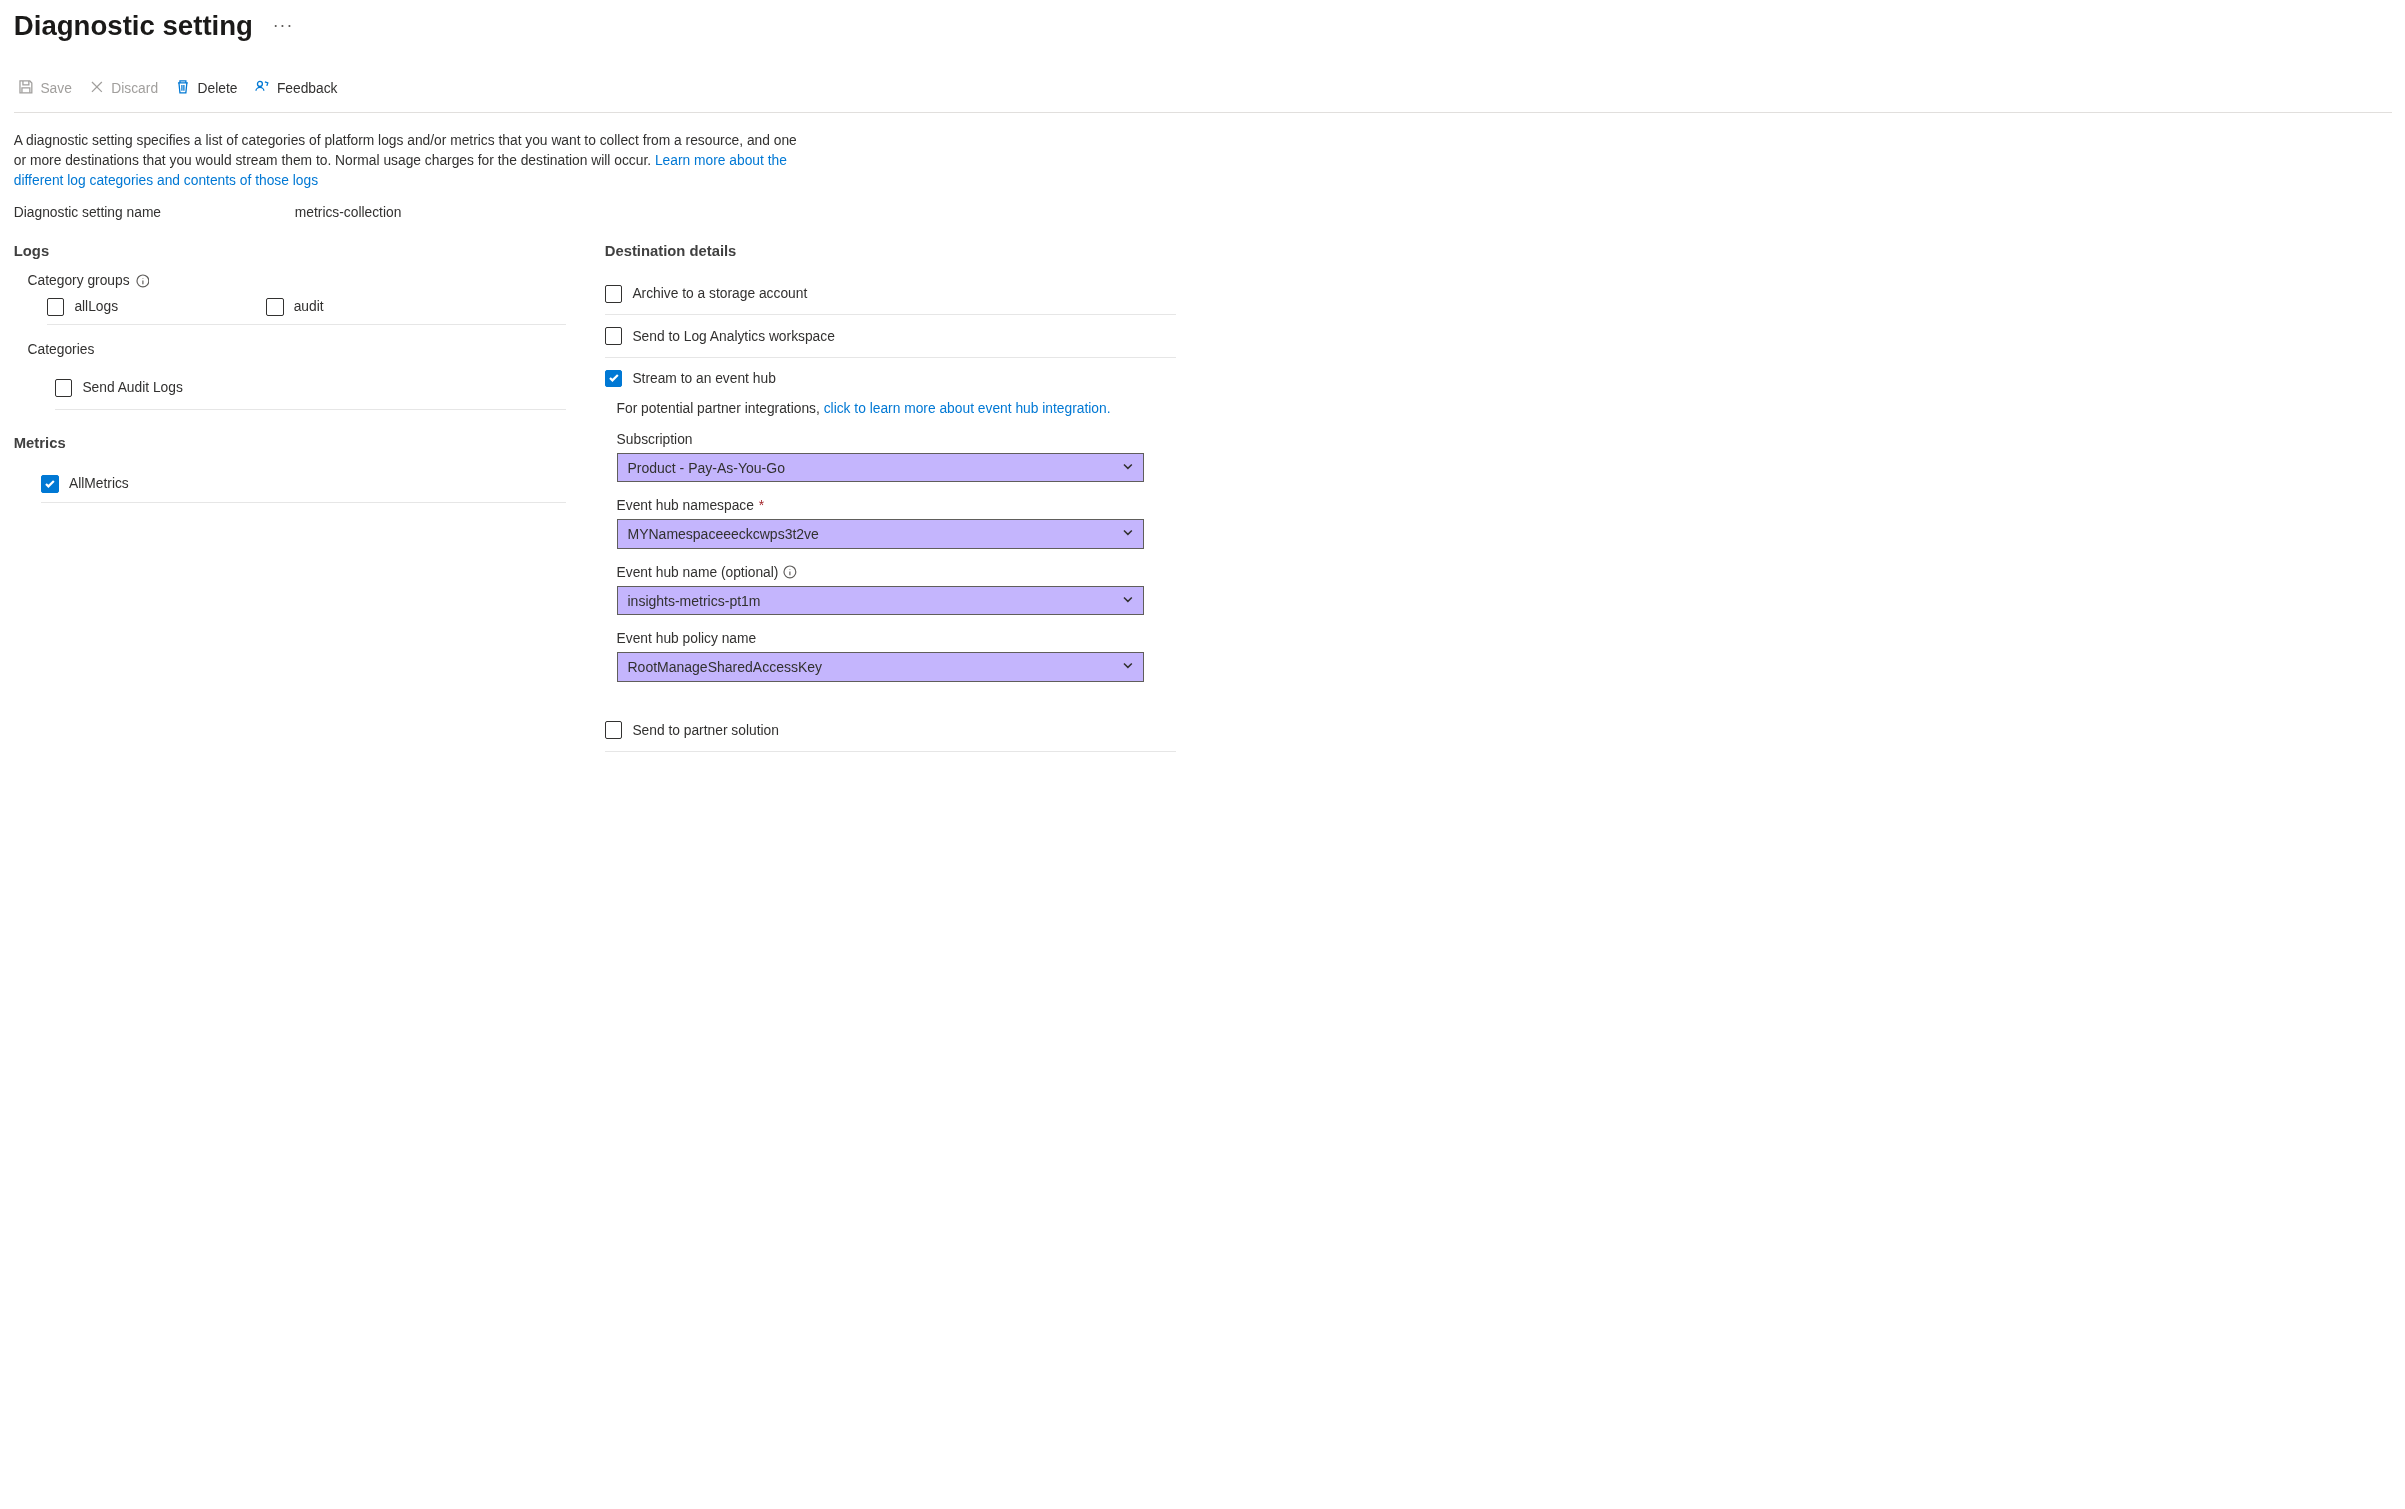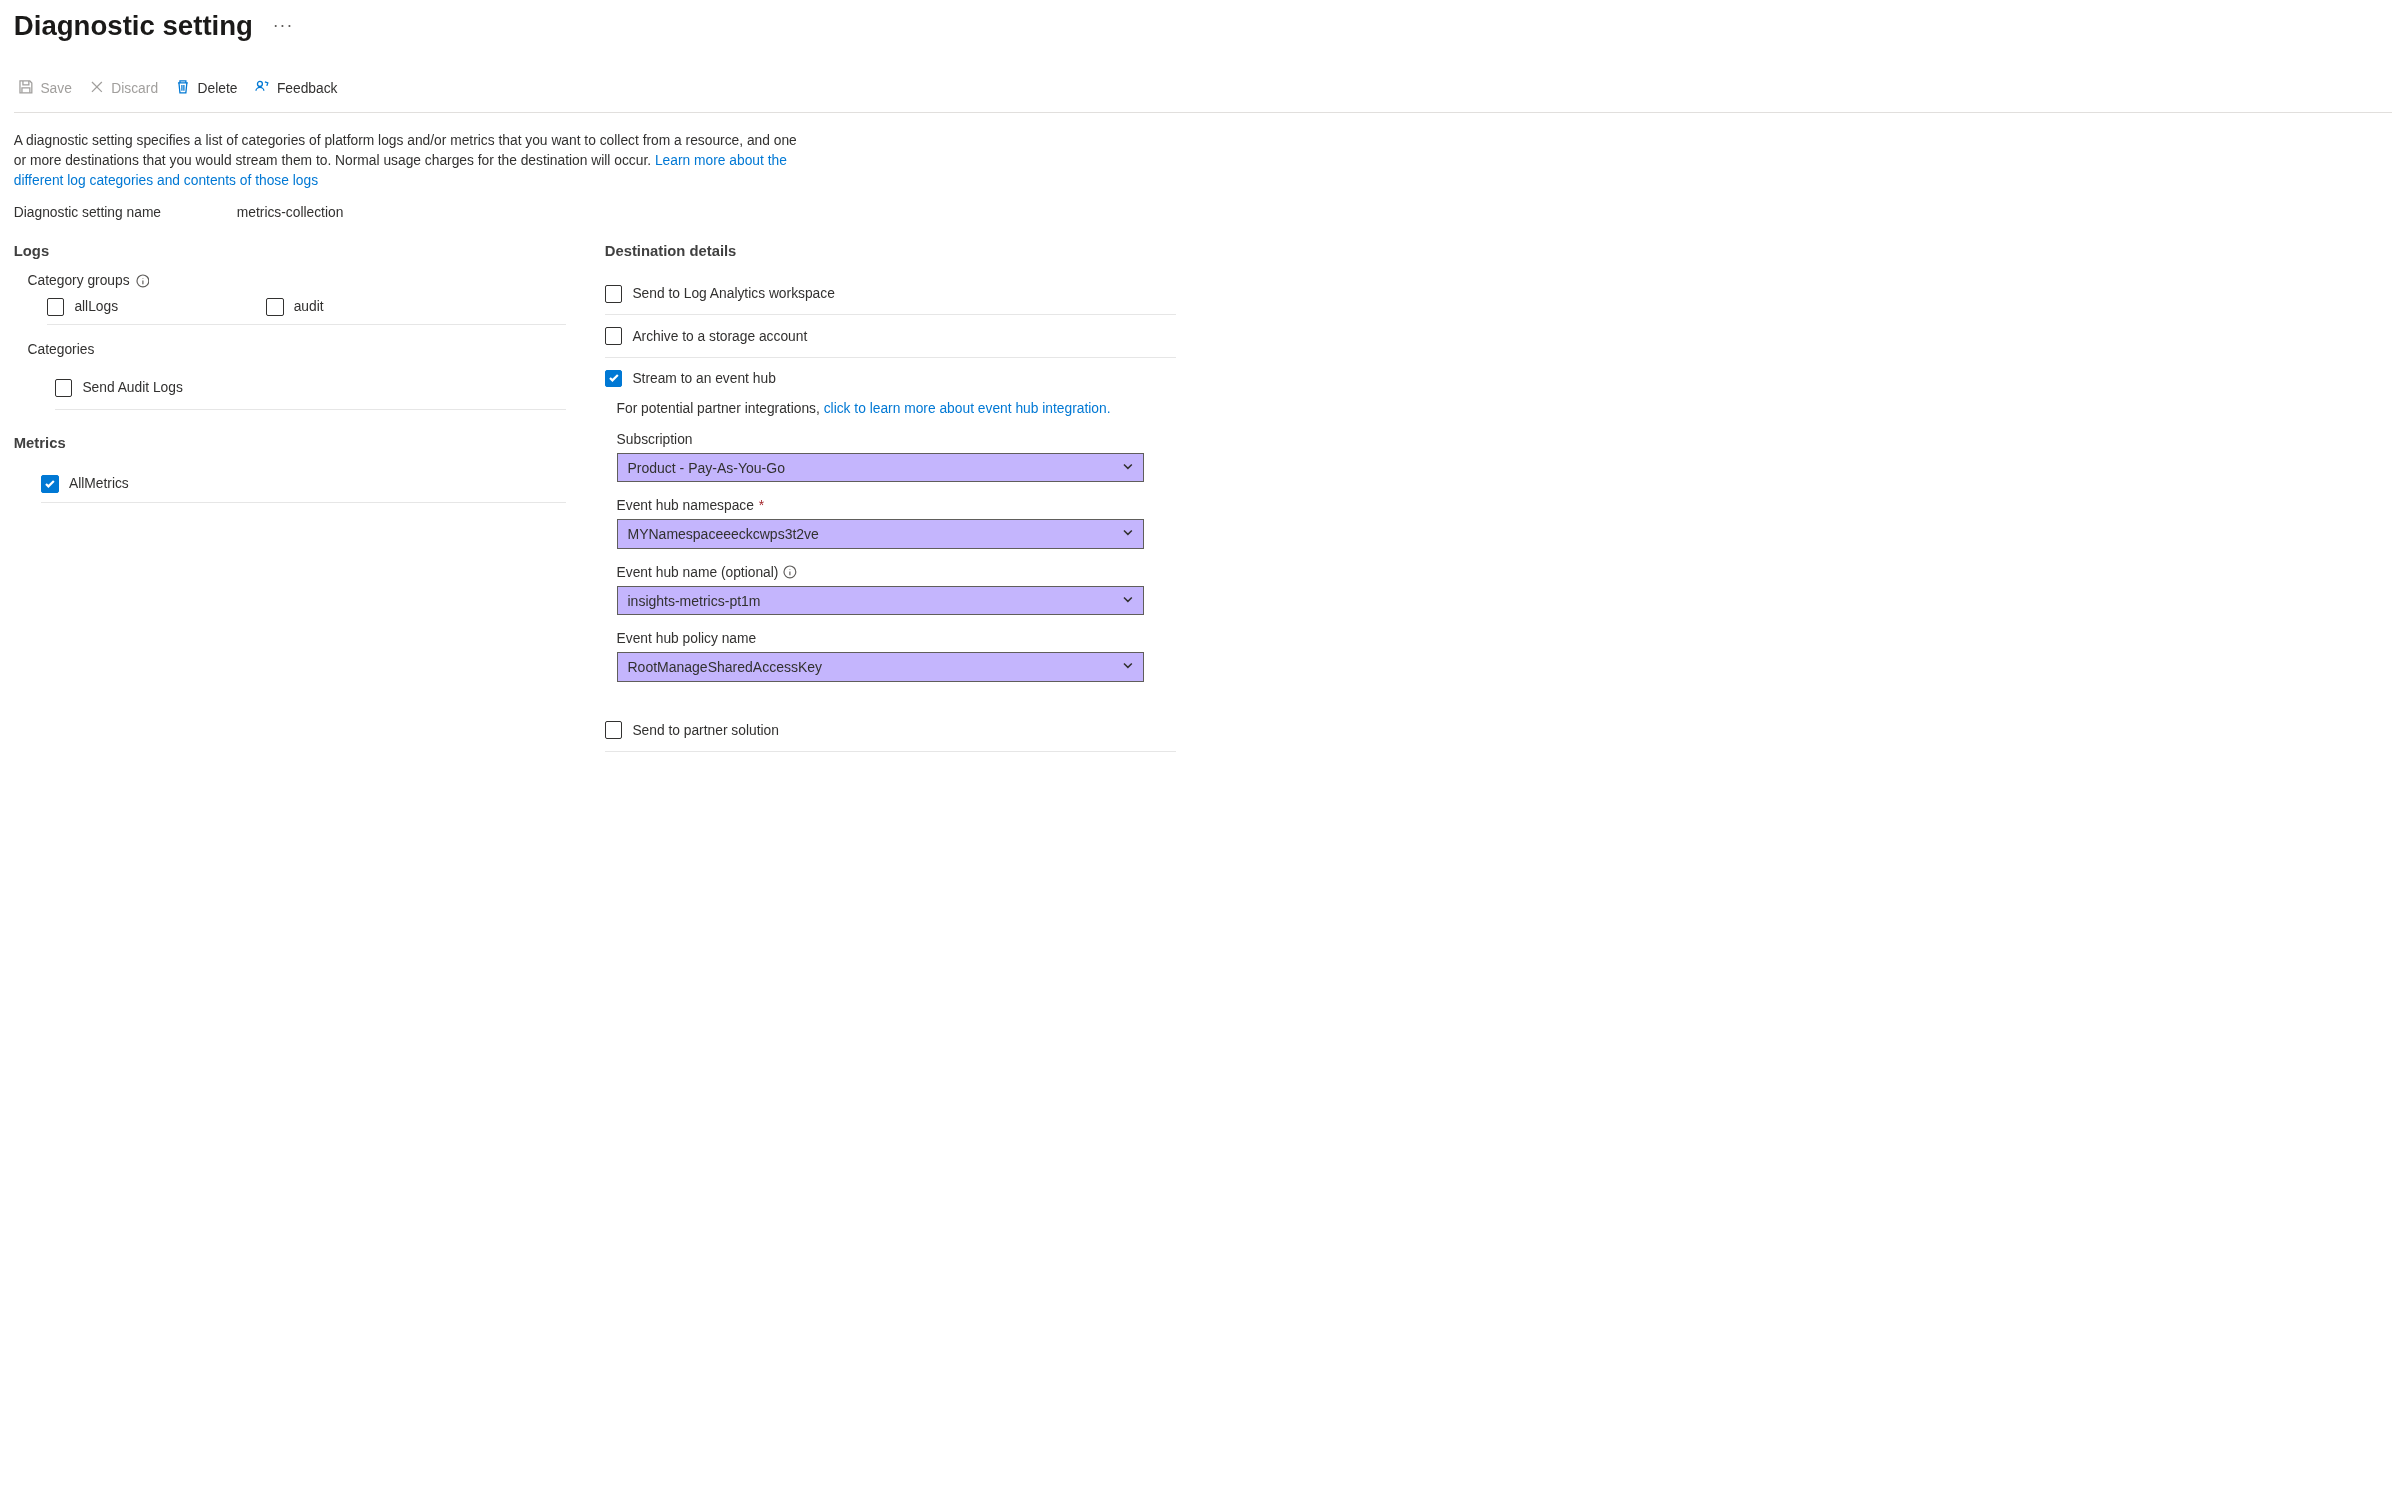--- a/index.html
+++ b/index.html
@@ -55,21 +55,21 @@
     line-height: 1.45;
     color: #323130;
     margin-bottom: 13.8px;
   }
   .intro a { color: #0078d4; text-decoration: none; }
   .field-row {
     display: flex;
     align-items: center;
     margin-bottom: 23.6px;
   }
-  .field-row .label { width: 223px; color: #323130; }
+  .field-row .label { width: 281px; color: #323130; }
   .field-row .value { color: #323130; }
   .columns {
     display: flex;
     gap: 39px;
   }
   .col-left { width: 552px; }
   .col-right { width: 571px; }
   .section-heading {
     font-weight: 600;
     font-size: 14.8px;
@@ -281,28 +281,28 @@
       </label>
     </div>
   </div>
 
   <div class="col-right">
     <div class="section-heading">Destination details</div>
 
     <div class="dest-item">
       <label class="checkbox-item">
         <span class="checkbox"></span>
+        <span>Archive to a storage account</span>
+      </label>
+    </div>
+
+    <div class="dest-item">
+      <label class="checkbox-item">
+        <span class="checkbox"></span>
         <span>Send to Log Analytics workspace</span>
-      </label>
-    </div>
-
-    <div class="dest-item">
-      <label class="checkbox-item">
-        <span class="checkbox"></span>
-        <span>Archive to a storage account</span>
       </label>
     </div>
 
     <div class="dest-item" style="border-bottom:none;">
       <label class="checkbox-item">
         <span class="checkbox checked">
           <svg viewBox="0 0 12 12">
               <path d="M2 6l2.5 2.5L10 3"></path>
             </svg>
         </span>

